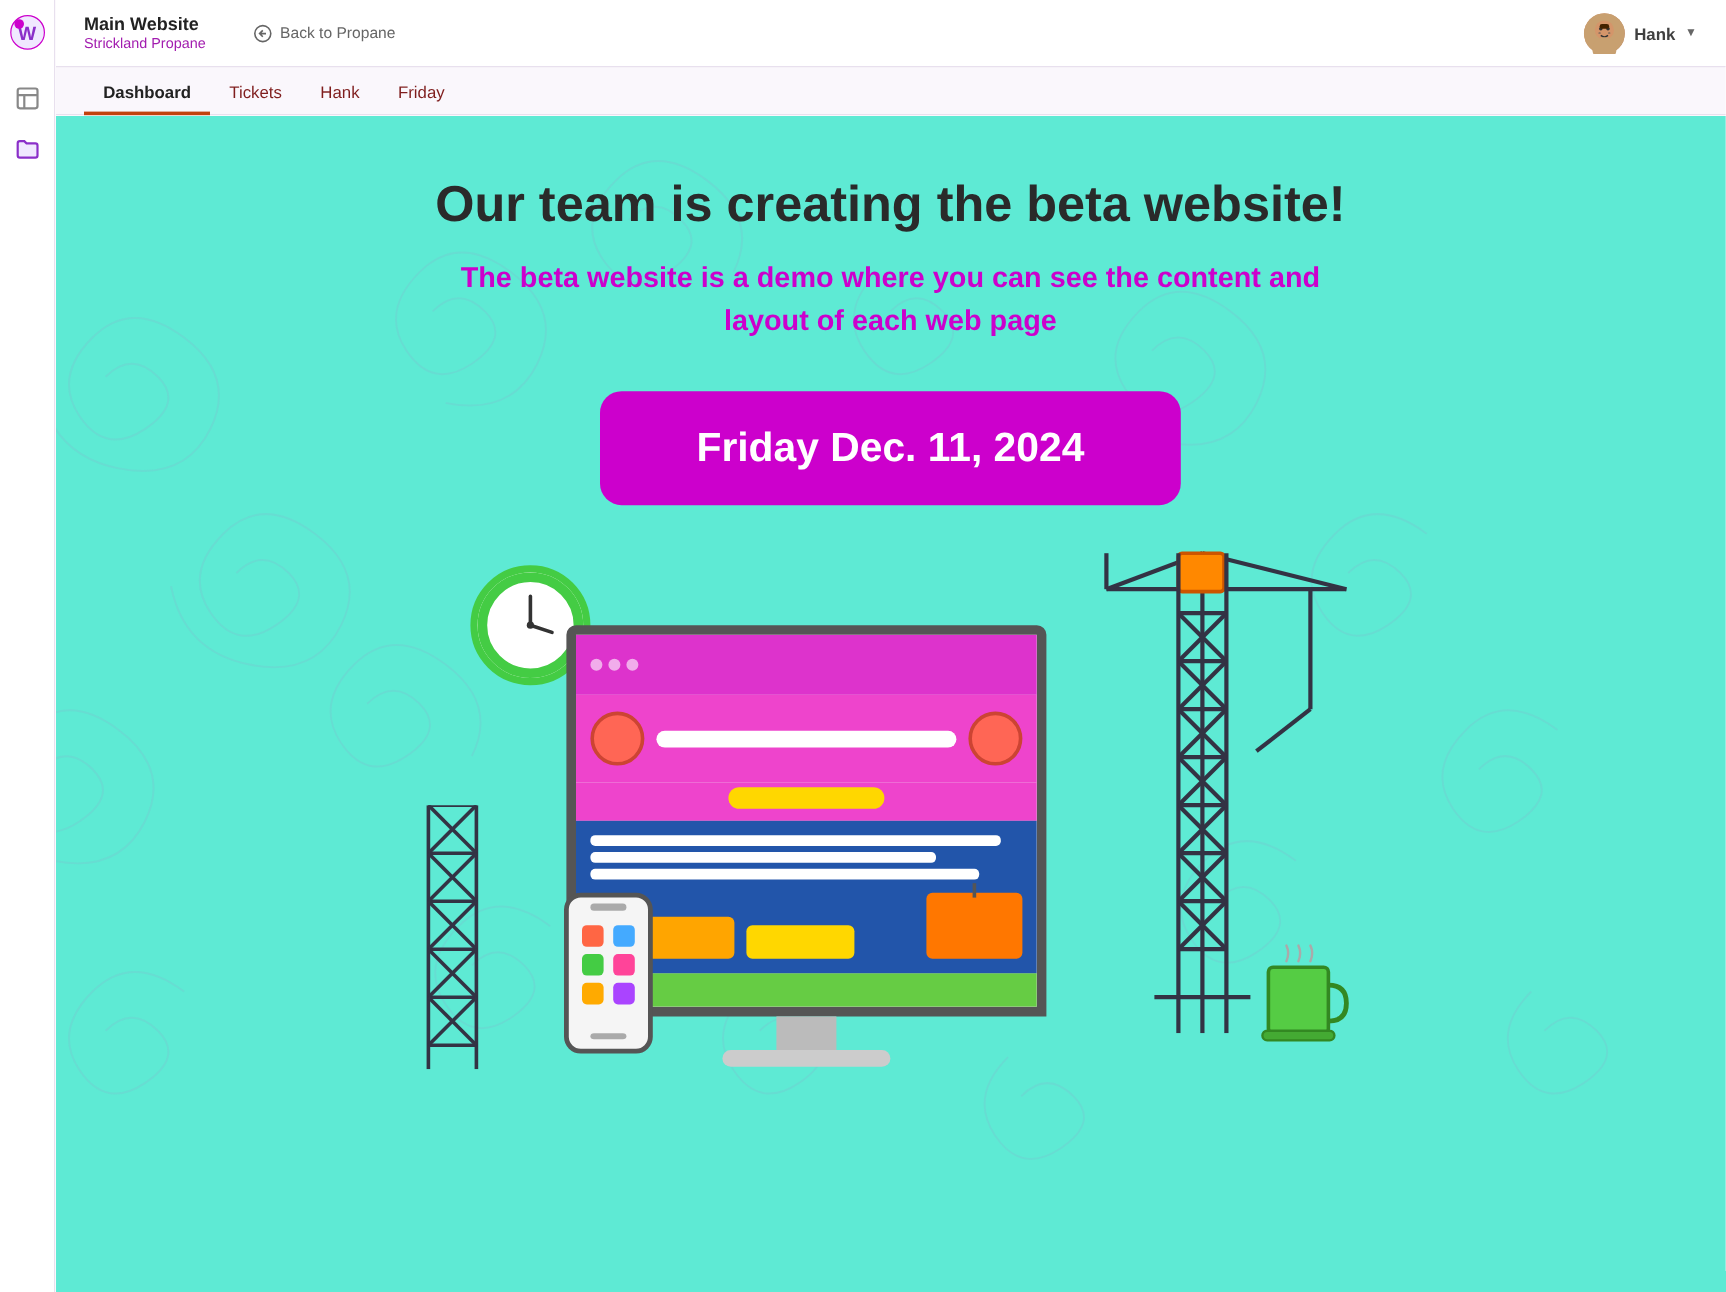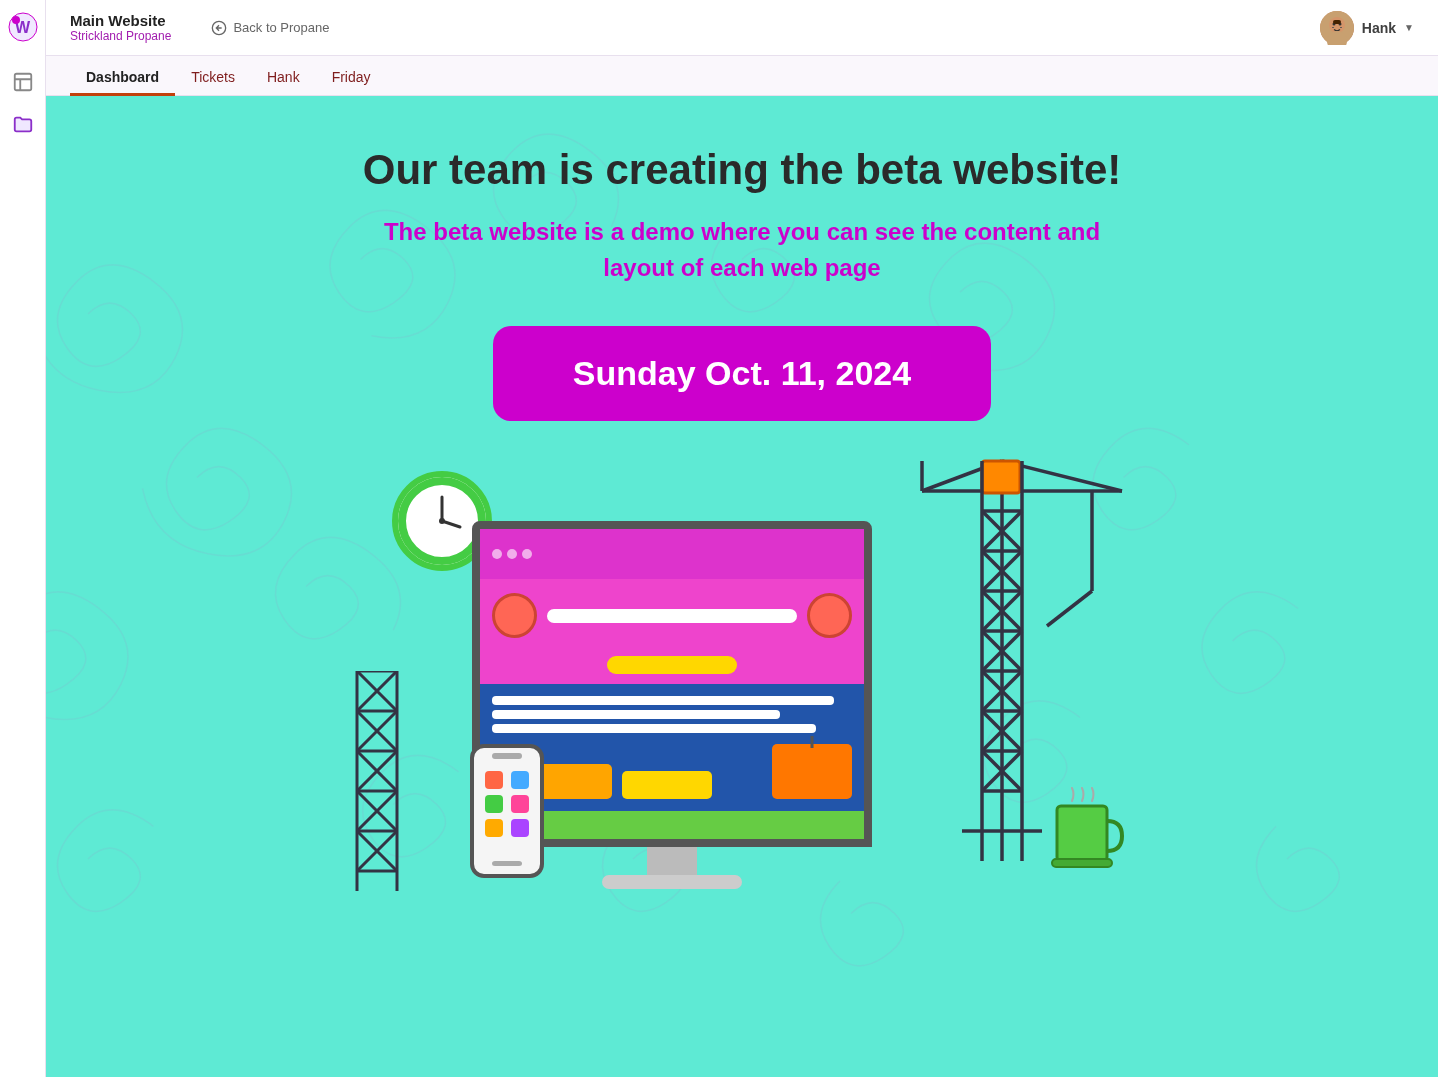--- a/index.html
+++ b/index.html
@@ -201,21 +201,21 @@
       <path d="M600,700 Q620,680 640,700 Q660,720 630,740 Q600,760 580,730 Q560,700 590,670"></path>
       <path d="M800,750 Q820,730 840,750 Q860,770 830,790 Q800,810 780,780 Q760,750 790,720"></path>
     </g>
   </svg>
 
   <div class="content-area">
     <h1 class="main-heading">Our team is creating the beta website!</h1>
     <p class="sub-heading">The beta website is a demo where you can see the content and layout of each web page</p>
 
     <div class="date-card">
-      <span class="date-text">Sunday Oct. 11, 2024</span>
+      <span class="date-text">Friday Dec. 11, 2024</span>
     </div>
 
     <div class="illustration">
 
       <div class="clock" style="position:absolute; left:100px; top:0;">
         <svg width="88" height="88" viewBox="0 0 88 88">
           <circle cx="44" cy="44" r="40" fill="#fff" stroke="#44cc44" stroke-width="8"></circle>
           <line x1="44" y1="44" x2="44" y2="20" stroke="#333" stroke-width="3" stroke-linecap="round"></line>
           <line x1="44" y1="44" x2="62" y2="50" stroke="#333" stroke-width="3" stroke-linecap="round"></line>
           <circle cx="44" cy="44" r="3" fill="#333"></circle>

